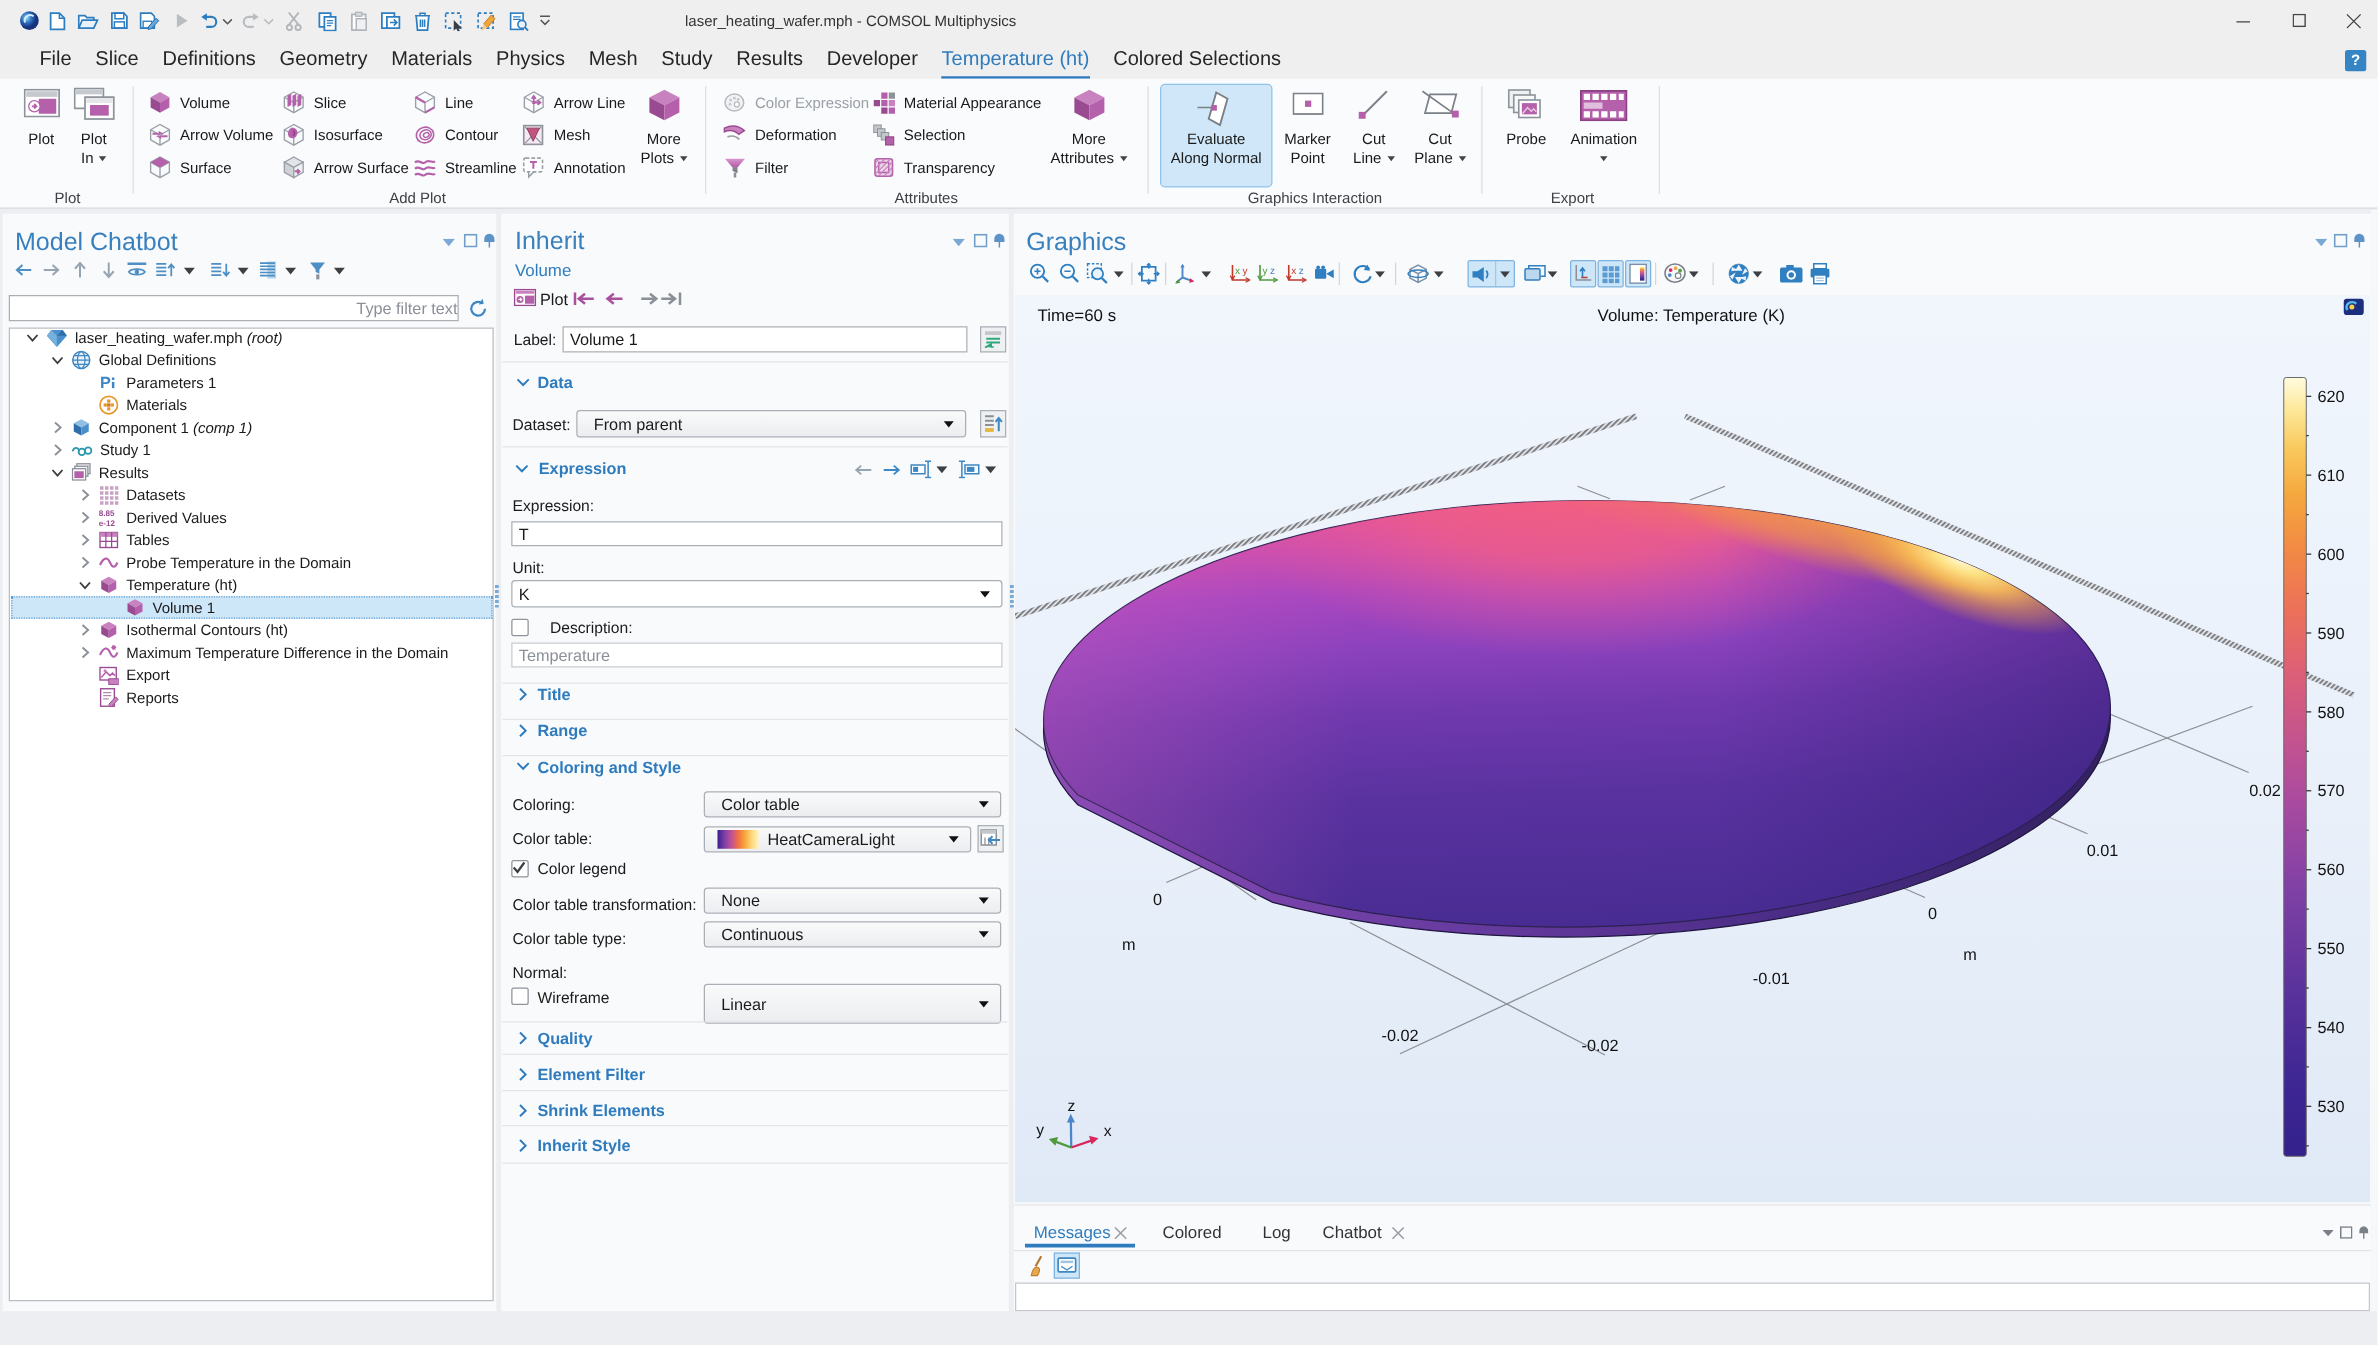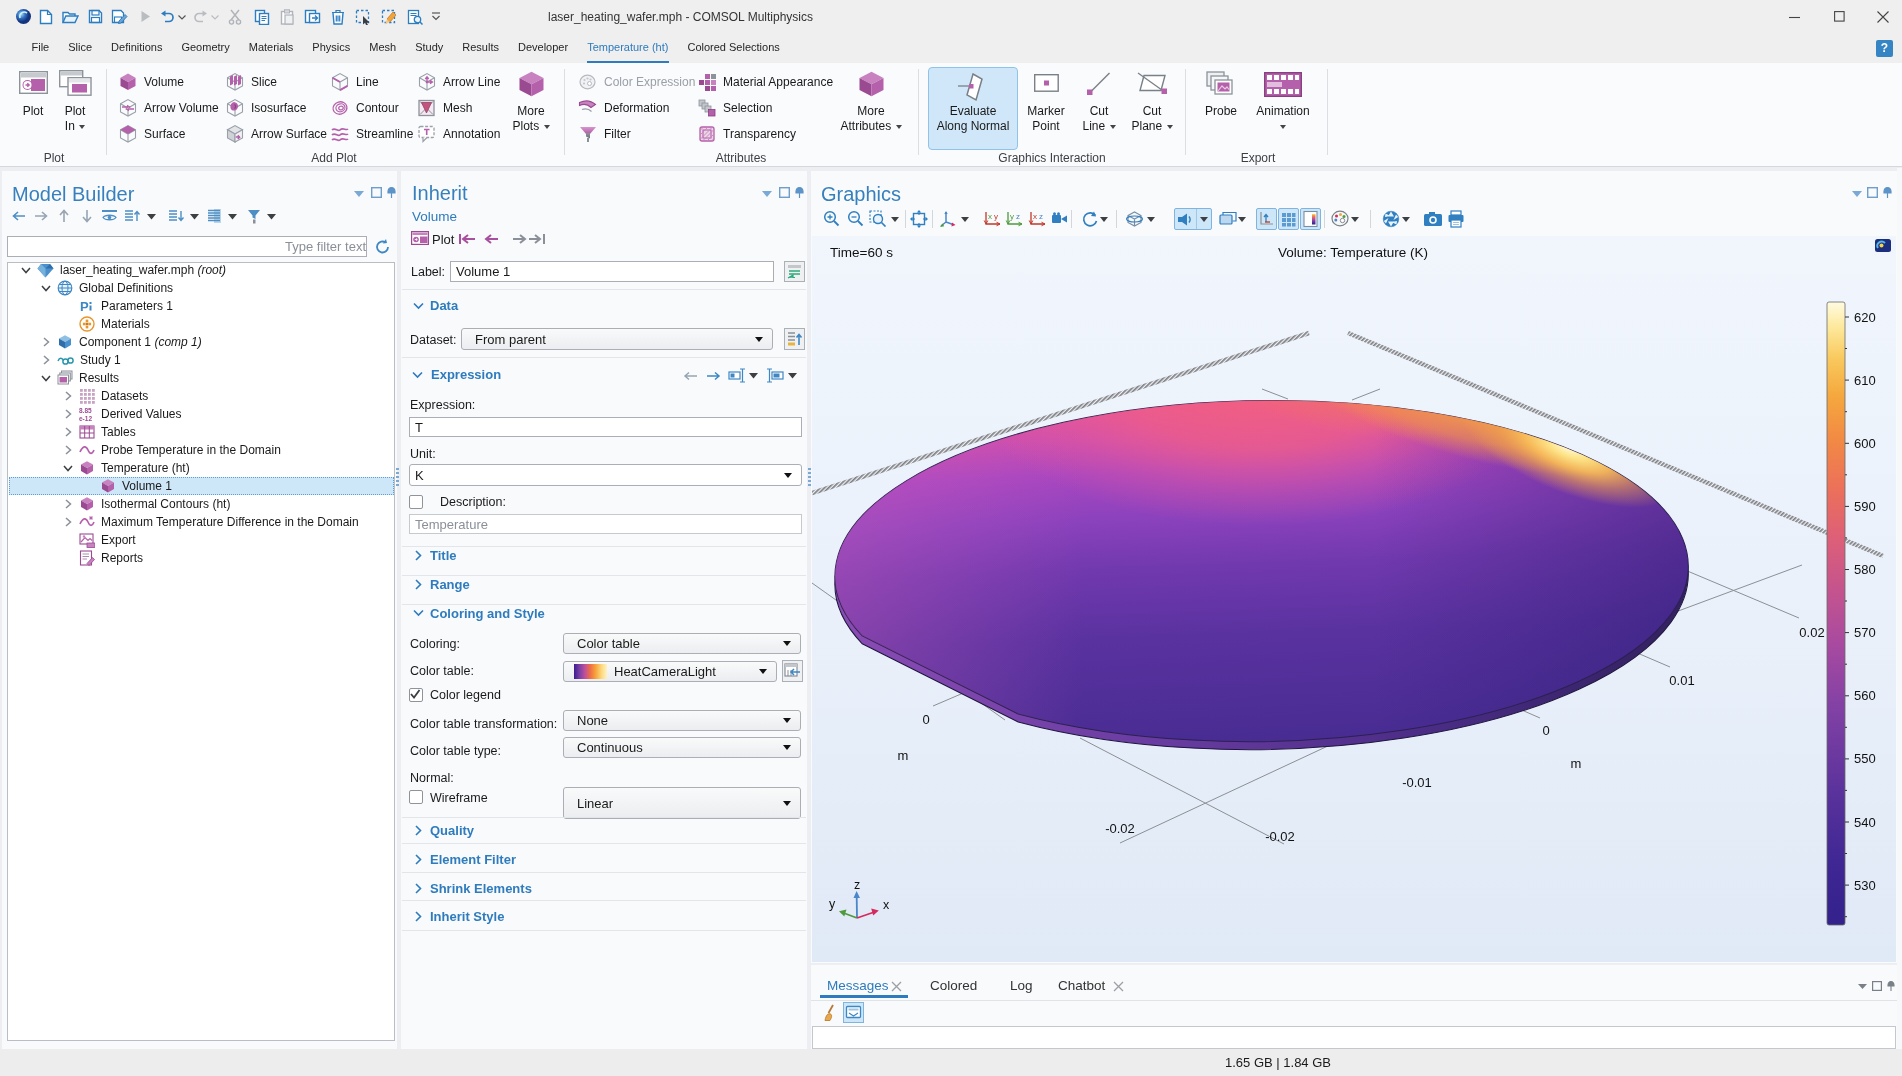--- a/index.html
+++ b/index.html
@@ -11,21 +11,21 @@
 
 
 #titlebar { position:absolute; left:0; top:0; width:1902px; height:33px; background:#efefef; }
 #titlebar .title { position:absolute; left:548px; top:10px; font-size:12px; color:#333; }
 .qat { position:absolute; left:0; top:5px; height:24px; display:flex; align-items:center; }
 .winbtns { position:absolute; right:0; top:0; height:33px; display:flex; }
 .winbtn { width:46px; height:33px; display:flex; align-items:center; justify-content:center; }
 
 
 #menubar { position:absolute; left:0; top:33px; width:1902px; height:30px; background:#efefef; display:flex; align-items:center; }
-#menubar .mi { font-size:11px; color:#262626; padding:0 9.5px; height:30px; line-height:29px; position:relative; }
+#menubar .mi { font-size:16px; color:#262626; padding:0 9.5px; height:30px; line-height:29px; position:relative; }
 #menubar .mi.active { color:#2e7bbd; }
 #menubar .mi.active::after { content:""; position:absolute; left:9px; right:9px; bottom:0; height:2.5px; background:#2e7bbd; }
 #helpbtn { position:absolute; left:1876px; top:40px; width:17px; height:17px; background:#3584c4; color:#fff; font-size:12px; font-weight:bold; text-align:center; line-height:17px; border-radius:2px; }
 
 
 #ribbon { position:absolute; left:0; top:63px; width:1902px; height:104px; background:#fafbfd; border-bottom:1px solid #d5d7da; }
 .rsep { position:absolute; top:6px; height:86px; width:1px; background:#dcdee1; }
 .glabel { position:absolute; top:88px; font-size:12px; color:#3c3f44; width:200px; margin-left:-100px; text-align:center; }
 .rbig { position:absolute; text-align:center; font-size:12px; color:#1a1a1a; line-height:14.5px; }
 .rsmall { position:absolute; display:flex; align-items:center; font-size:12px; color:#1a1a1a; white-space:nowrap; }
@@ -463,21 +463,21 @@
               <path d="M14,4.6 V11.1 L8,14.4 V7.9 Z" fill="#b560aa"></path>
             </g>
         <g id="chevO">
               <path d="M2,4 L6,8.5 L10,4" fill="none" stroke="#3c4043" stroke-width="1.5"></path>
             </g>
         <g id="chevC">
               <path d="M4,2 L8.5,6 L4,10" fill="none" stroke="#8a8f98" stroke-width="1.5"></path>
             </g>
       </defs>
         </svg>
-      <div class="ptitle" style="left:10px;top:12px">Model Builder</div>
+      <div class="ptitle" style="left:10px;top:12px">Model Chatbot</div>
       <div class="abs" style="left:352px;top:20px">
           <svg width="10" height="6">
             <path d="M0,0 H10 L5,6 Z" fill="#7aa9d6"></path>
           </svg>
         </div>
       <div class="abs" style="left:369px;top:16px">
           <svg width="11" height="11">
             <rect x="0.7" y="0.7" width="9.6" height="9.6" fill="none" stroke="#6f9ecb" stroke-width="1.4"></rect>
           </svg>
         </div>
@@ -1345,16 +1345,13 @@
       <div class="abs" style="left:32px;top:37px;width:21px;height:21px;background:#cde6f8;border:1px solid #7fb4e0">
           <svg width="19" height="19">
             <rect x="2.5" y="3.5" width="14" height="11" rx="1" fill="#fff" stroke="#3c87c4" stroke-width="1.3"></rect>
             <rect x="4.5" y="5.5" width="10" height="2" fill="#9fc5e2"></rect>
             <path d="M5,10 L9.5,13 L14,10" stroke="#3c87c4" stroke-width="1.1" fill="none"></path>
           </svg>
         </div>
       <div class="abs" style="left:1px;top:61px;width:1084px;height:23px;background:#fff;border:1px solid #c4c8ce"></div>
     </div>
   </div>
-  <div id="statusbar">
-      <div class="mem">1.65 GB | 1.84 GB</div>
-    </div>
 </div>
 
 </body></html>

